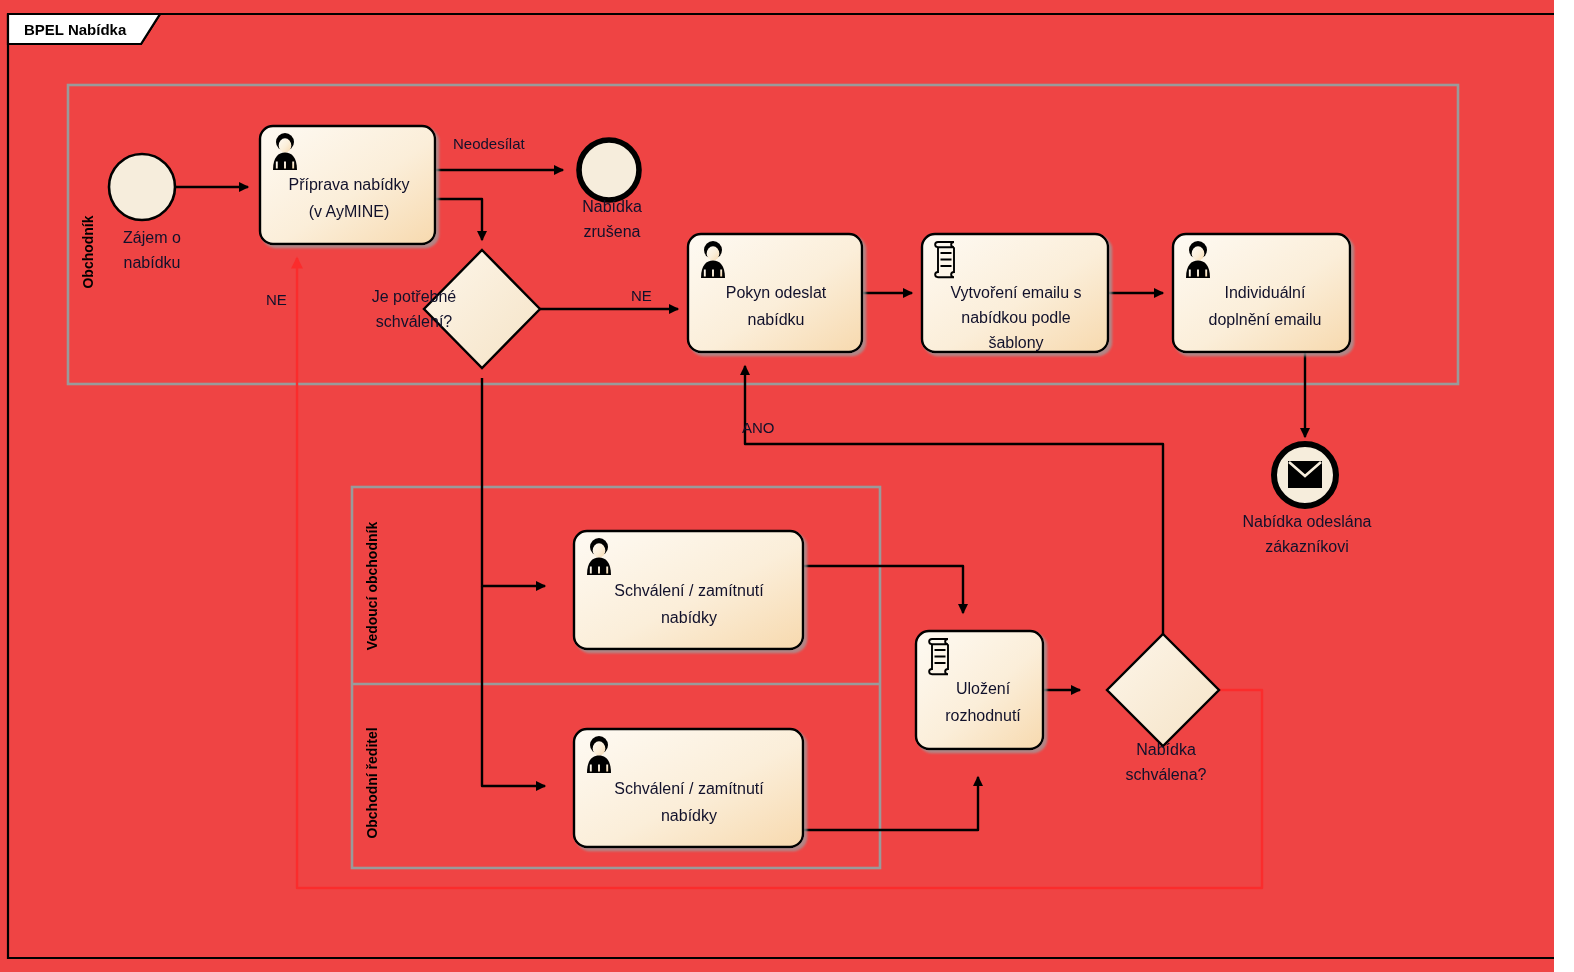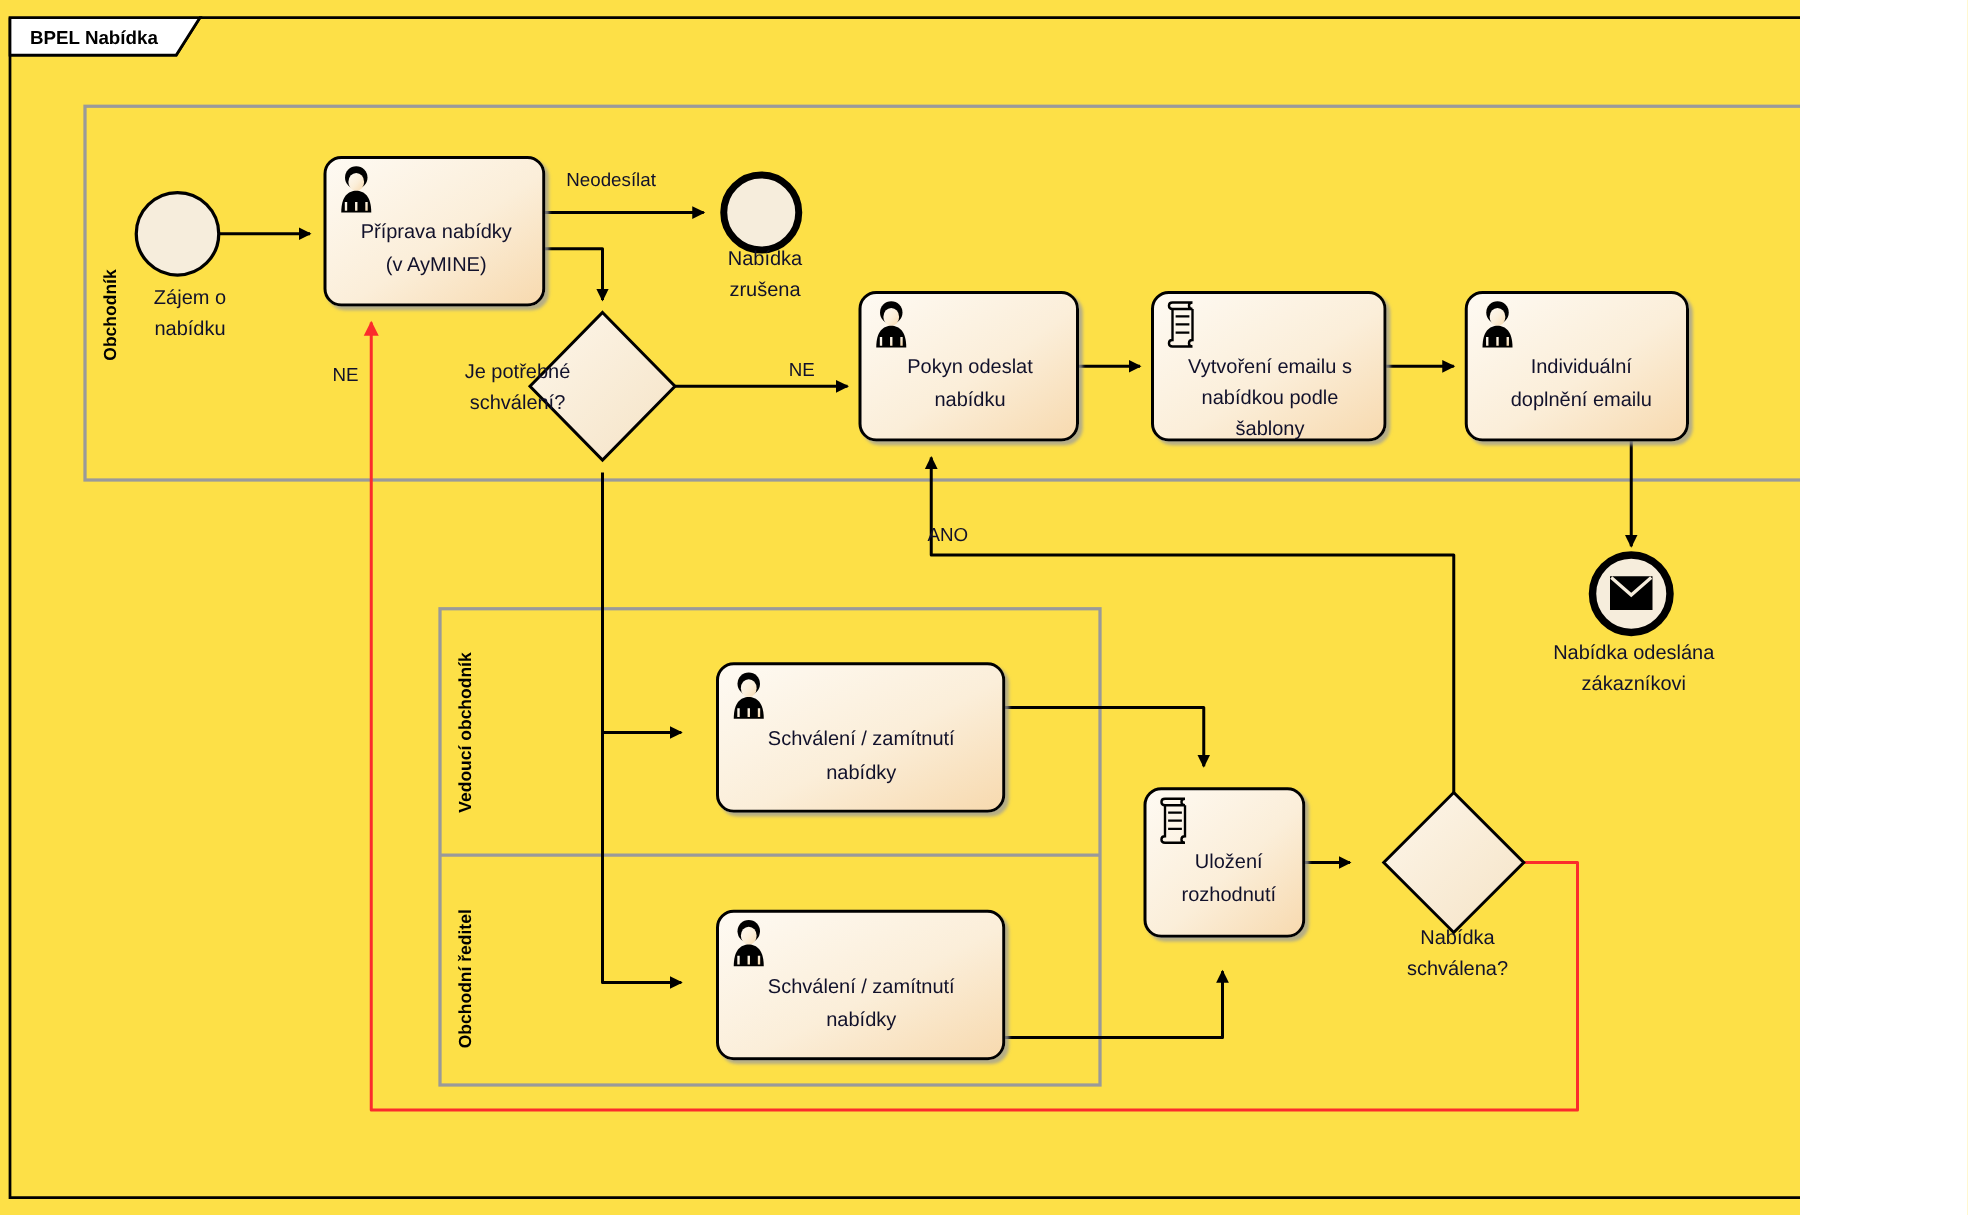--- a/index.html
+++ b/index.html
@@ -5,23 +5,23 @@
   html, body {
     margin: 0;
     padding: 0;
     background: #ffffff;
   }
   body {
     font-family: "Liberation Sans", sans-serif;
   }
   #stage {
     position: relative;
-    width: 1440px;
+    width: 1554px;
     height: 972px;
-    background: #fde047;
+    background: #ef4444;
     overflow: hidden;
   }
   #diagram-svg {
     position: absolute;
     left: 0;
     top: 0;
     width: 1574px;
     height: 972px;
   }
   .frame-title {

